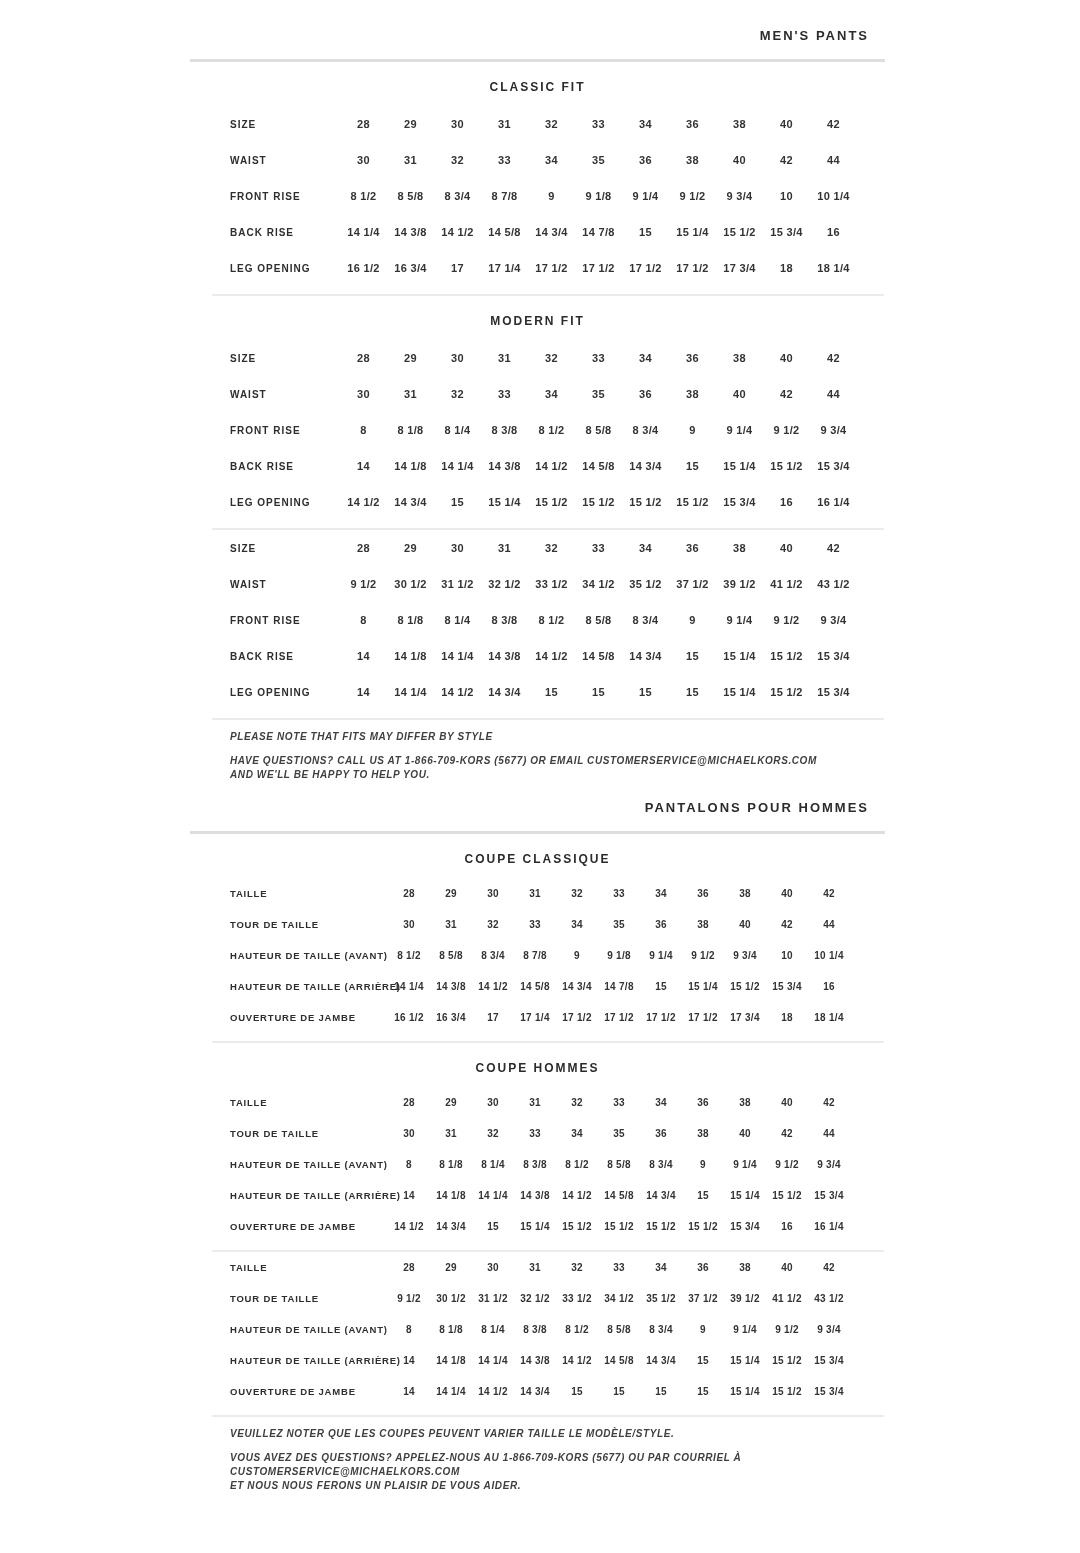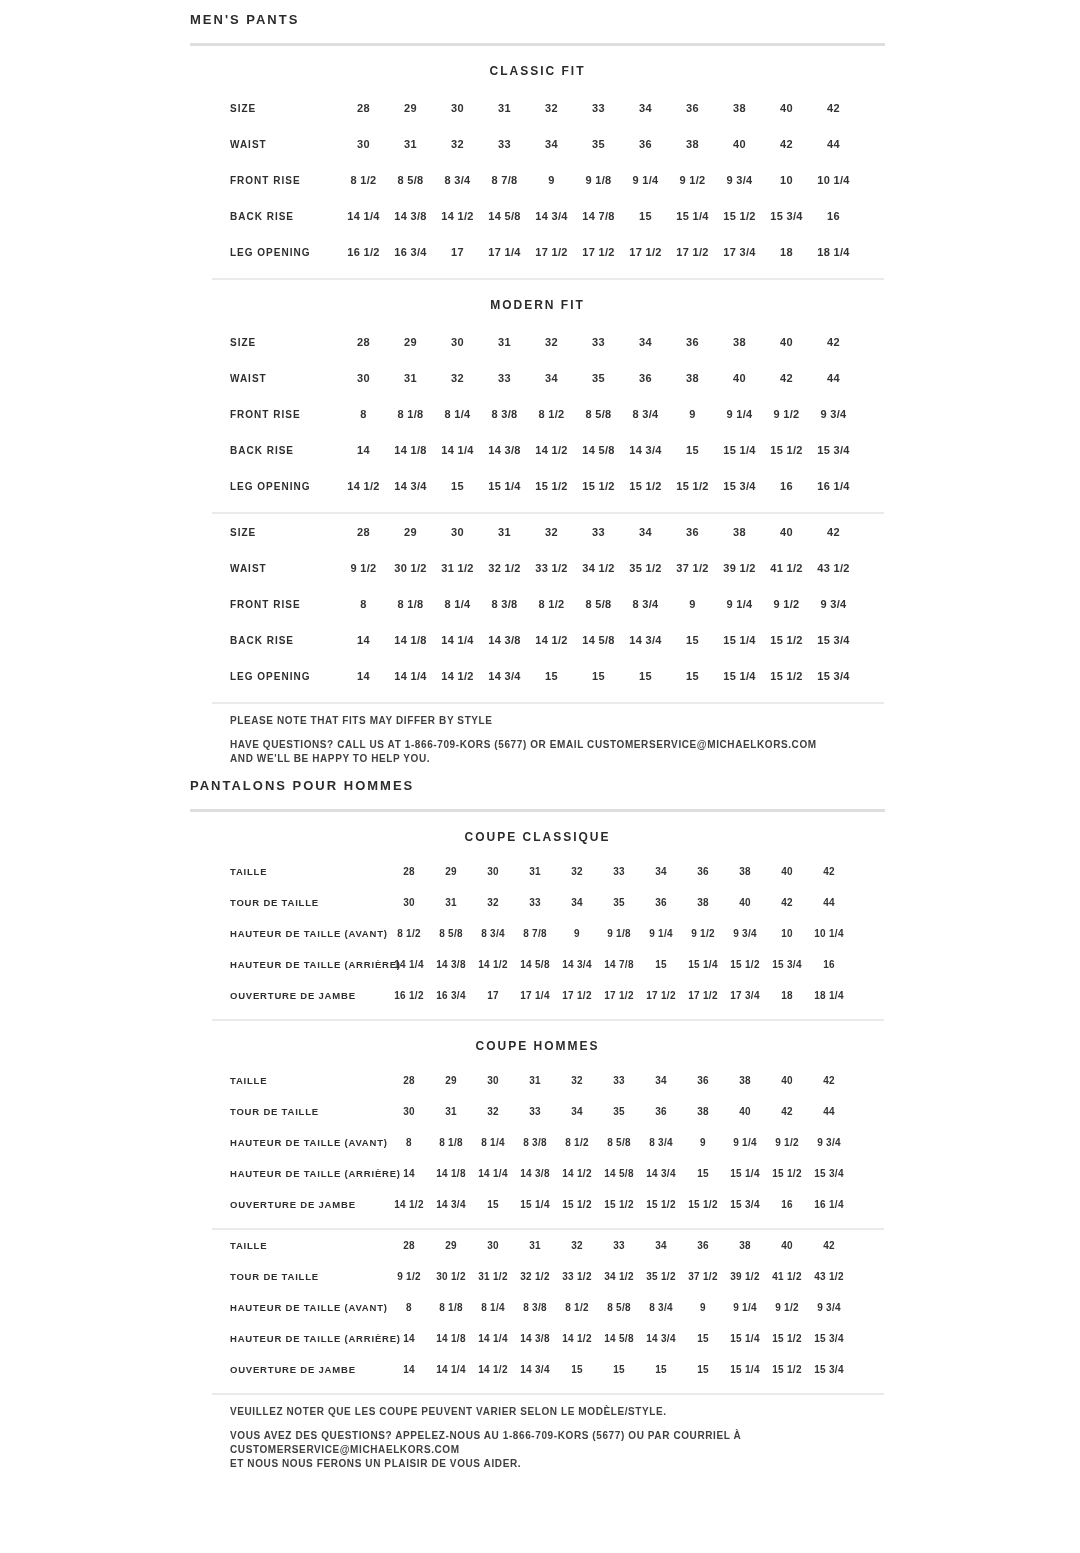--- a/index.html
+++ b/index.html
@@ -1,22 +1,22 @@
 <!DOCTYPE html>
 <html><head>
 <meta charset="utf-8">
 <style>
   html,body { margin:0; padding:0; background:#ffffff; }
   body { font-family:"Liberation Sans", sans-serif; color:#2b2b2b; -webkit-font-smoothing:antialiased; }
   .page { width:1080px; height:1553px; background:#fff; overflow:hidden; position:relative; }
   .content { margin-left:190px; width:695px; }
 
   .page-title {
-    margin:0; padding-top:12px;
-    text-align:left; font-size:13px; font-weight:bold; letter-spacing:2px; color:#2b2b2b;
+    margin:16px; padding-top:12px;
+    text-align:right; font-size:13px; font-weight:bold; letter-spacing:2px; color:#2b2b2b;
   }
   .rule-main {
     border:none; border-top:3px solid #dedede; margin:16px 0 0 0; height:0;
   }
 
   .fit-heading {
     margin:18px 0 12px 0; text-align:center;
     font-size:12px; font-weight:bold; letter-spacing:2px; color:#2b2b2b;
   }
 
@@ -36,21 +36,21 @@
   .fr .t-label { width:158px; flex:0 0 158px; font-size:9.5px; letter-spacing:0.8px; }
   .fr .t-cell { width:42px; flex:0 0 42px; font-size:10px; }
 
   .rule-section {
     margin:8px 0 0 22px; width:672px; border-top:2px solid #ebebeb; height:0;
   }
 
   .notes { padding-left:40px; margin-top:10px; }
   .note-line {
     margin:0 0 10px 0; font-size:10px; letter-spacing:0.6px; line-height:14px;
-    color:#3f3f3f; font-weight:600;
+    color:#3f3f3f; font-weight:600;font-style:italic;
   }
 </style>
 </head>
 <body>
 
 <div class="page">
   <div class="content">
 
     <h1 class="page-title">MEN'S PANTS</h1>
     <hr class="rule-main">
@@ -517,18 +517,18 @@
               <div class="t-cell">15 1/4</div>
               <div class="t-cell">15 1/2</div>
               <div class="t-cell">15 3/4</div>
             </div>
           </div>
           <div class="rule-section"></div>
         </section>
       </div>
 
     <div class="notes">
-      <p class="note-line">VEUILLEZ NOTER QUE LES COUPE PEUVENT VARIER SELON LE MODÈLE/STYLE.</p>
+      <p class="note-line">VEUILLEZ NOTER QUE LES COUPES PEUVENT VARIER TAILLE LE MODÈLE/STYLE.</p>
       <p class="note-line"><span>VOUS AVEZ DES QUESTIONS? APPELEZ-NOUS AU 1-866-709-KORS (5677) OU PAR COURRIEL À CUSTOMERSERVICE@MICHAELKORS.COM</span><br><span>ET NOUS NOUS FERONS UN PLAISIR DE VOUS AIDER.</span></p>
     </div>
 
   </div>
 </div>
 
 </body></html>

